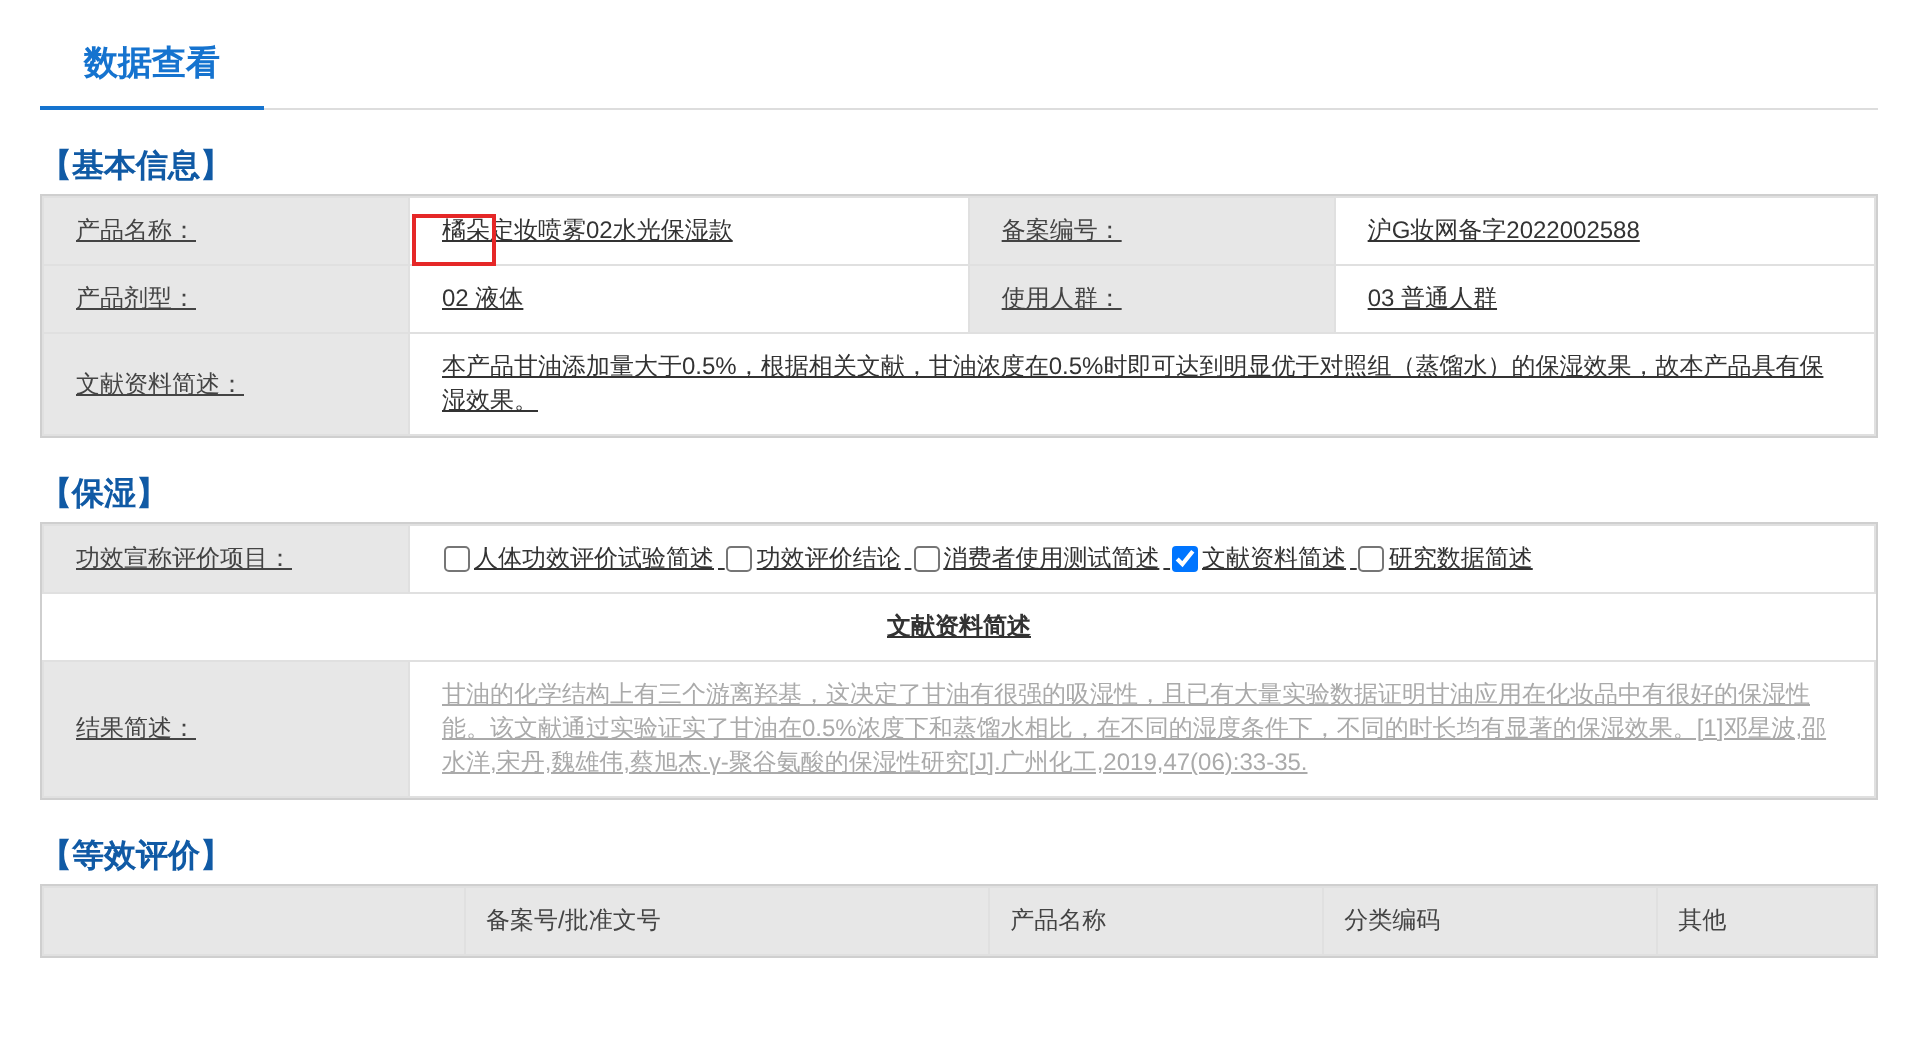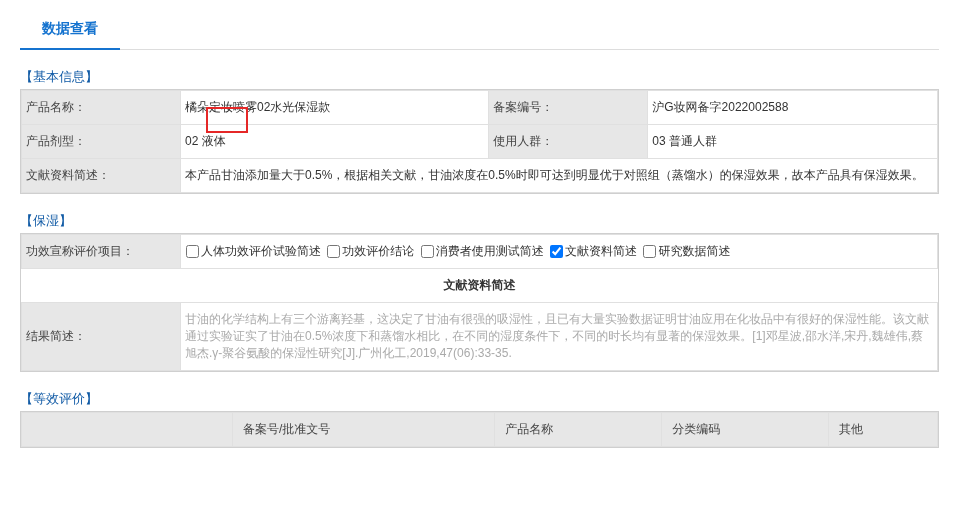--- a/index.html
+++ b/index.html
@@ -16,45 +16,46 @@
 }
 .tab-bar {
   margin: 10px 20px 0 20px;
   border-bottom: 1px solid #ddd;
 }
 .tab {
   display: inline-block;
   padding: 10px 22px;
   color: #1573cf;
   font-weight: bold;
-  font-size: 14px;
+  font-size: 17px;
   border-bottom: 2px solid #1573cf;
   margin-bottom: -1px;
 }
 .section {
   margin: 18px 20px 0 20px;
 }
 .section-title {
-  font-weight: normal;
+  font-weight: bold;
   color: #105aa5;
-  font-size: 13px;
+  font-size: 16px;
   margin-bottom: 3px;
 }
 .box {
   border: 1px solid #cfcfcf;
   background: #fff;
 }
 table.info {
   width: 100%;
   border-collapse: collapse;
 }
 table.info td {
   border: 1px solid #e0e0e0;
-  padding: 8px 4px;
+  padding: 8px 16px;
   vertical-align: middle;
+  text-decoration: underline;
 }
 table.info td.label {
   background: #e7e7e7;
   width: 150px;
   color: #444;
 }
 table.info td.val {
   background: #fff;
 }
 .conclusion-row td.label {

